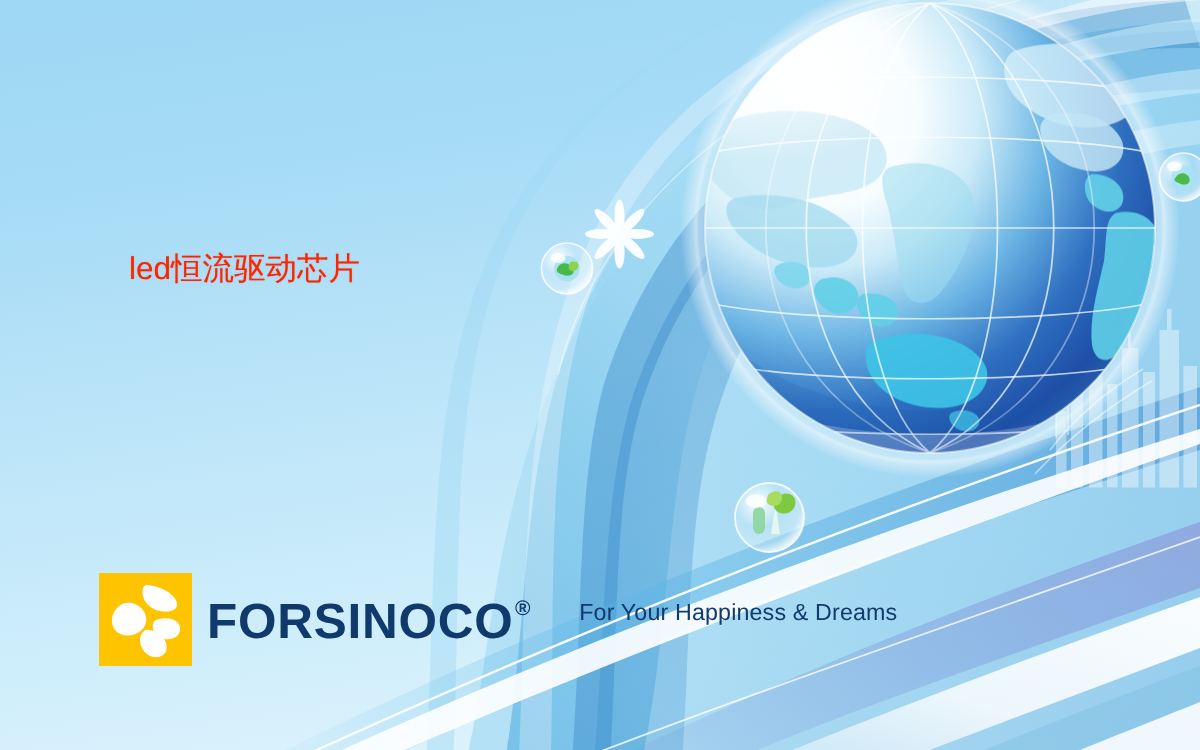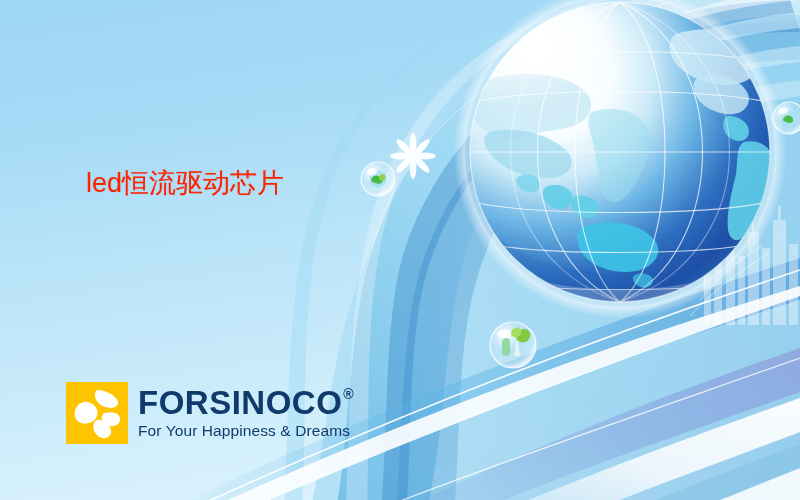--- a/index.html
+++ b/index.html
@@ -31,21 +31,21 @@
   #headline {
     position: absolute;
     left: 86px;
     top: 166px;
     width: 330px;
     z-index: 40;
     line-height: 1.30;
   }
   .headline-line {
     color: #fb2500;
-    font-size: 27px;
+    font-size: 21px;
     font-weight: 400;
     white-space: nowrap;
     letter-spacing: 0px;
     text-shadow: 0 0 1px rgba(251,37,0,.35);
   }
   .headline-line.l2 {
     padding-left: 14px;
     letter-spacing: 1px;
   }
 
@@ -62,22 +62,23 @@
     position: relative;
     width: 62px;
     height: 62px;
     background: #ffc400;
     flex: 0 0 auto;
   }
   #logo-mark svg { display: block; }
   #logo-text {
     margin-left: 10px;
     display: flex;
-    flex-direction: column;
+    flex-direction: row;
     justify-content: flex-start;
+    gap: 32px;
   }
   #logo-wordmark {
     display: flex;
     align-items: flex-start;
     color: #113a6c;
     font-weight: bold;
     font-size: 33px;
     letter-spacing: 0.5px;
     line-height: 1;
   }

